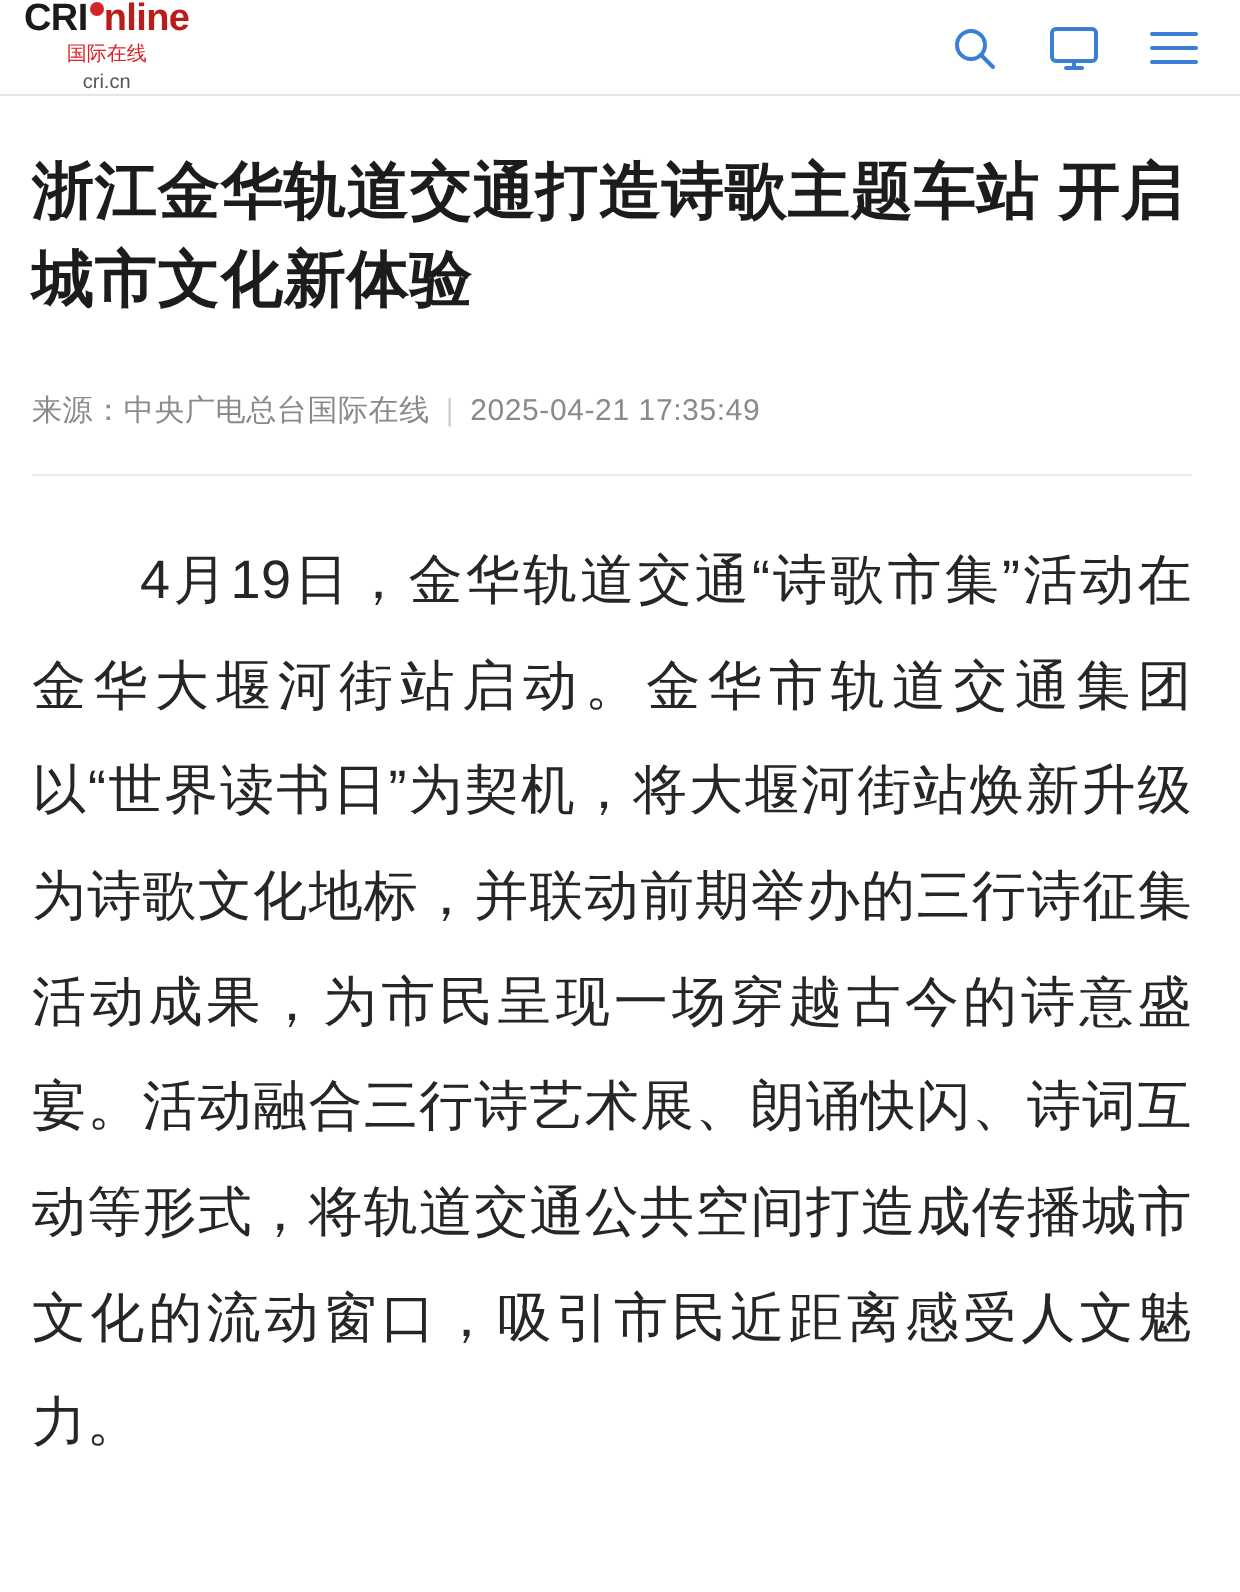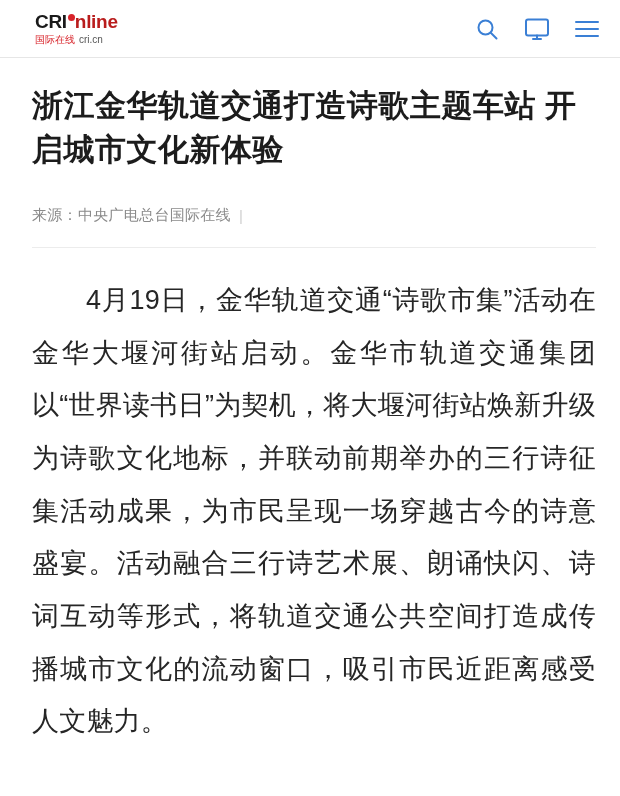--- a/index.html
+++ b/index.html
@@ -10,26 +10,26 @@
     width: 620px;
     height: 796px;
     background: #ffffff;
     font-family: "Liberation Sans", sans-serif;
     color: #222222;
     overflow: hidden;
   }
 
   
   .header {
-    height: 58px;
+    height: 48px;
     box-sizing: border-box;
     display: flex;
     align-items: center;
     justify-content: space-between;
-    padding: 0 20px 0 35px;
+    padding: 0 20px 0 12px;
     border-bottom: 1px solid #e6e6e6;
     background: #ffffff;
   }
   .logo {
     display: flex;
     flex-direction: column;
     justify-content: center;
     line-height: 1;
     user-select: none;
   }
@@ -58,20 +58,21 @@
     position: relative;
     top: -7px;
   }
   .logo-bottom {
     margin-top: 4px;
     font-size: 10px;
     color: #555555;
     display: flex;
     align-items: center;
     gap: 4px;
+    flex-direction: column;
   }
   .logo-bottom .cn {
     color: #d8232a;
   }
   .header-icons {
     display: flex;
     align-items: center;
     gap: 24px;
   }
   .icon-btn {
@@ -79,21 +80,21 @@
     height: 26px;
     display: flex;
     align-items: center;
     justify-content: center;
     cursor: pointer;
   }
   .icon-btn svg { display: block; }
 
   
   .article {
-    padding: 26px 24px 0 32px;
+    padding: 26px 24px 0 16px;
   }
   .headline {
     font-size: 31px;
     line-height: 1.42;
     font-weight: bold;
     color: #1c1c1c;
     letter-spacing: 0.5px;
     margin: 0;
   }
   .meta {
@@ -163,18 +164,19 @@
   </div>
 </div>
 
 <div class="article">
   <h1 class="headline">浙江金华轨道交通打造诗歌主题车站 开启城市文化新体验</h1>
 
   <div class="meta">
     <span>来源：</span>
     <span>中央广电总台国际在线</span>
     <span class="sep">|</span>
+    <span>2025-04-21 17:35:49</span>
   </div>
 
   <div class="divider"></div>
 
   <p class="body-text">4月19日，金华轨道交通“诗歌市集”活动在金华大堰河街站启动。金华市轨道交通集团以“世界读书日”为契机，将大堰河街站焕新升级为诗歌文化地标，并联动前期举办的三行诗征集活动成果，为市民呈现一场穿越古今的诗意盛宴。活动融合三行诗艺术展、朗诵快闪、诗词互动等形式，将轨道交通公共空间打造成传播城市文化的流动窗口，吸引市民近距离感受人文魅力。</p>
 </div>
 
 </body></html>

